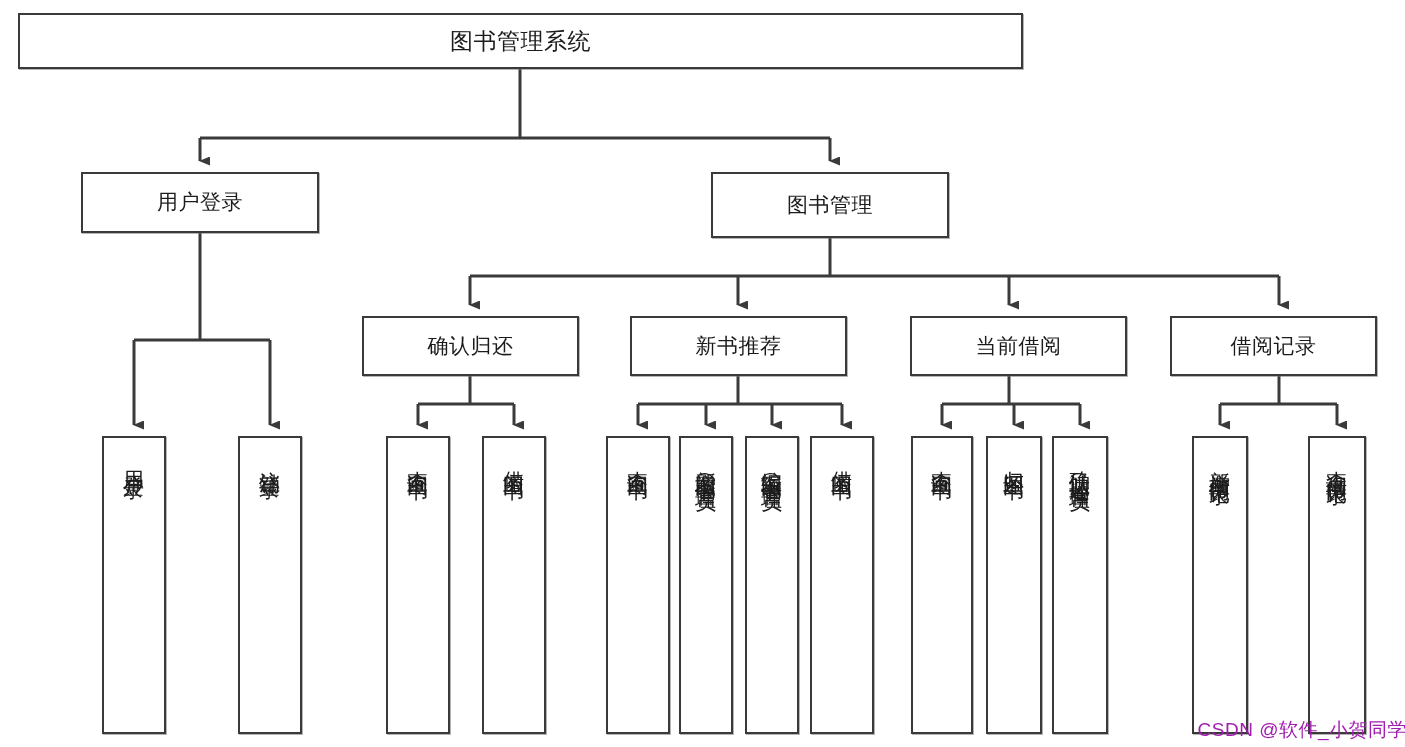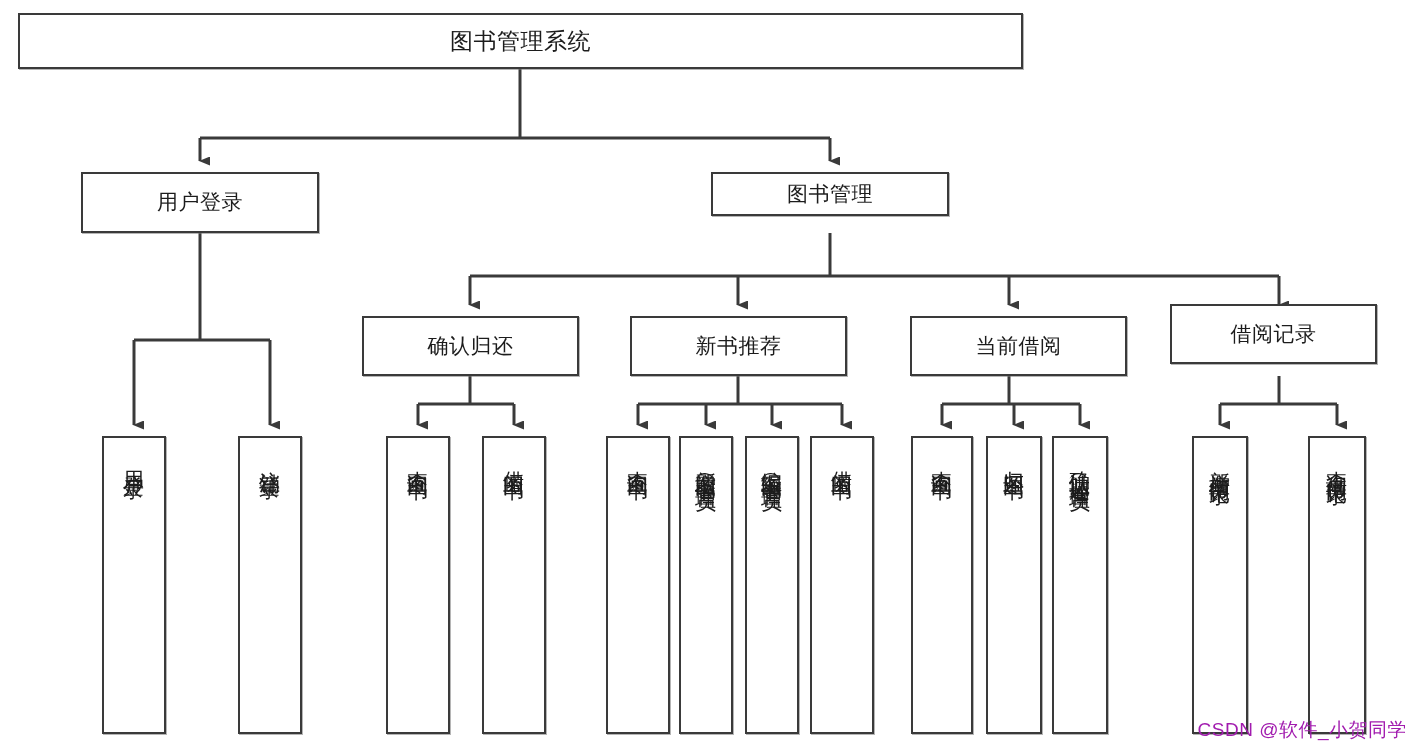--- a/index.html
+++ b/index.html
@@ -126,34 +126,34 @@
       </g>
   </svg>
 
   <div class="node-box lvl0" id="node-root" style="left: 18px; top: 13px; width: 1005px; height: 56px;">
     <span class="node-label">图书管理系统</span>
   </div>
 
   <div class="node-box lvl1" id="node-l1-0" style="left: 81px; top: 172px; width: 238px; height: 61px;">
     <span class="node-label">用户登录</span>
   </div>
-  <div class="node-box lvl1" id="node-l1-1" style="left: 711px; top: 172px; width: 238px; height: 44px; align-items: center;">
+  <div class="node-box lvl1" id="node-l1-1" style="left: 711px; top: 172px; width: 238px; height: 66px; align-items: center;">
     <span class="node-label">图书管理</span>
   </div>
 
   <div class="node-box lvl2" id="node-l2-0" style="left: 362px; top: 316px; width: 217px; height: 60px;">
     <span class="node-label">确认归还</span>
   </div>
   <div class="node-box lvl2" id="node-l2-1" style="left: 630px; top: 316px; width: 217px; height: 60px;">
     <span class="node-label">新书推荐</span>
   </div>
   <div class="node-box lvl2" id="node-l2-2" style="left: 910px; top: 316px; width: 217px; height: 60px;">
     <span class="node-label">当前借阅</span>
   </div>
-  <div class="node-box lvl2" id="node-l2-3" style="left: 1170px; top: 304px; width: 207px; height: 60px;">
+  <div class="node-box lvl2" id="node-l2-3" style="left: 1170px; top: 316px; width: 207px; height: 60px;">
     <span class="node-label">借阅记录</span>
   </div>
 
   <div class="node-box leaf-box" id="node-leaf-0" style="left: 102px; top: 436px; width: 64px; height: 298px;">
     <span class="node-label">用户登录</span>
   </div>
   <div class="node-box leaf-box" id="node-leaf-1" style="left: 238px; top: 436px; width: 64px; height: 298px;">
     <span class="node-label">注销登录</span>
   </div>
   <div class="node-box leaf-box" id="node-leaf-2" style="left: 386px; top: 436px; width: 64px; height: 298px;">

